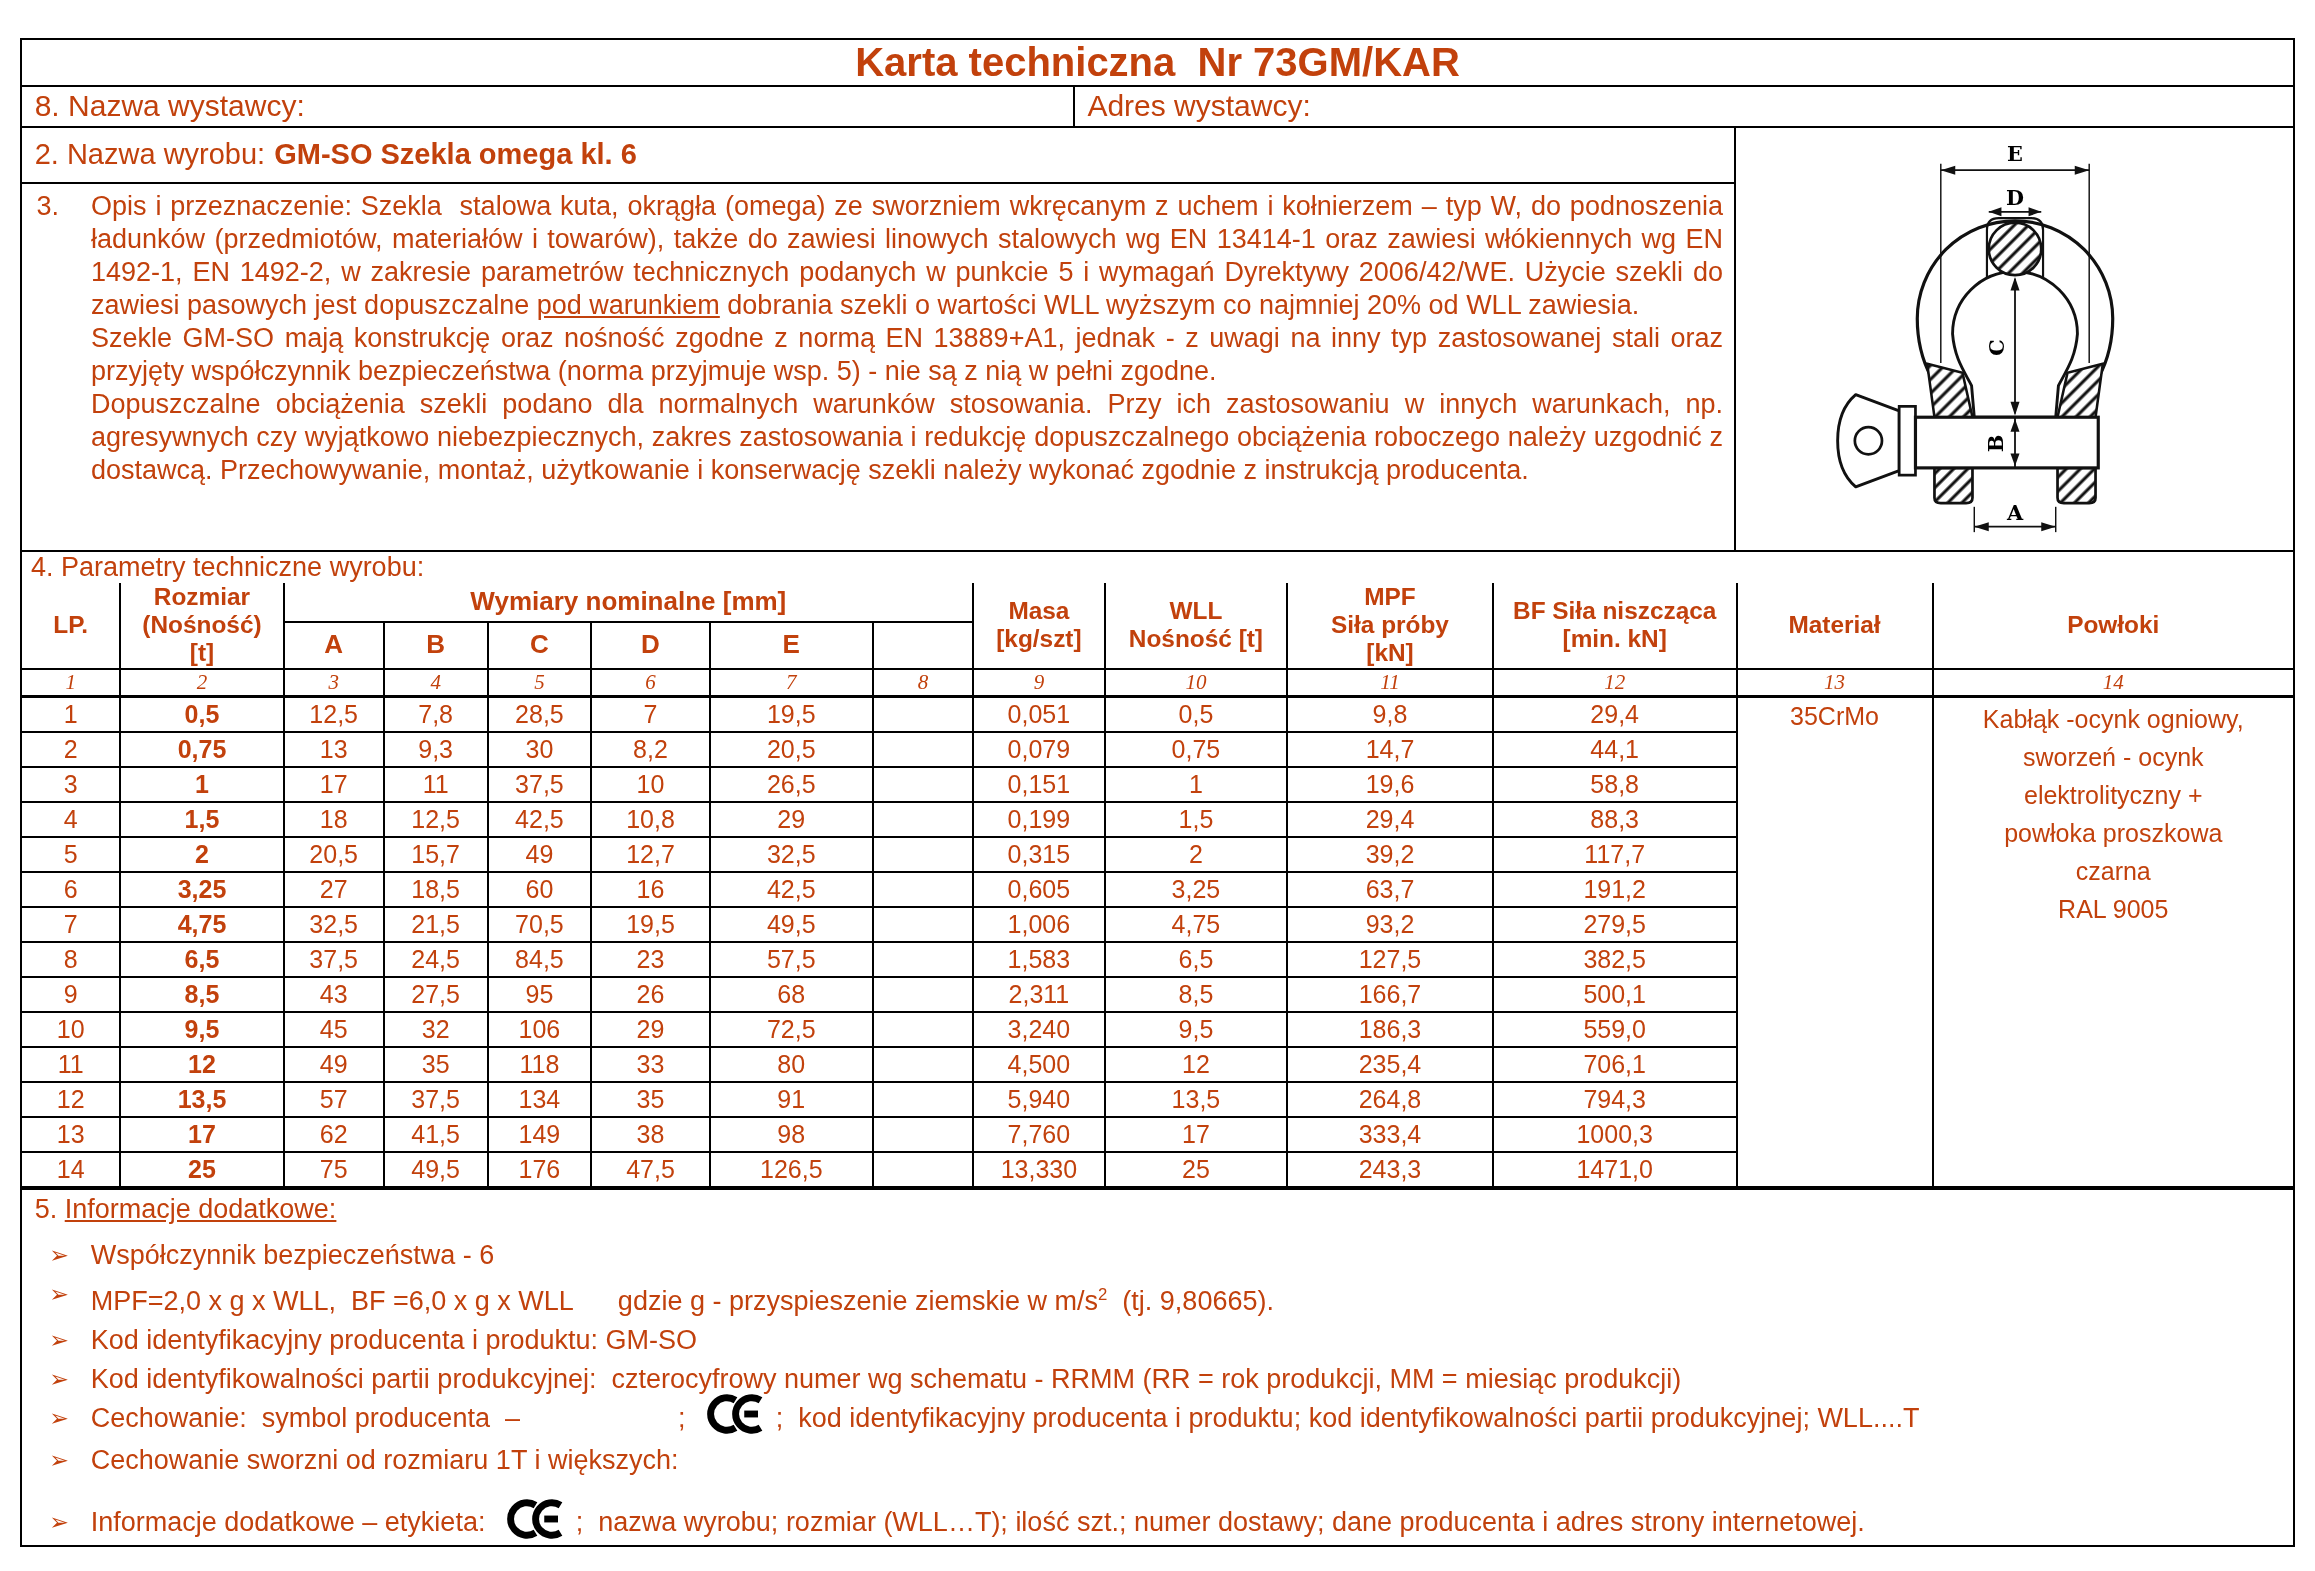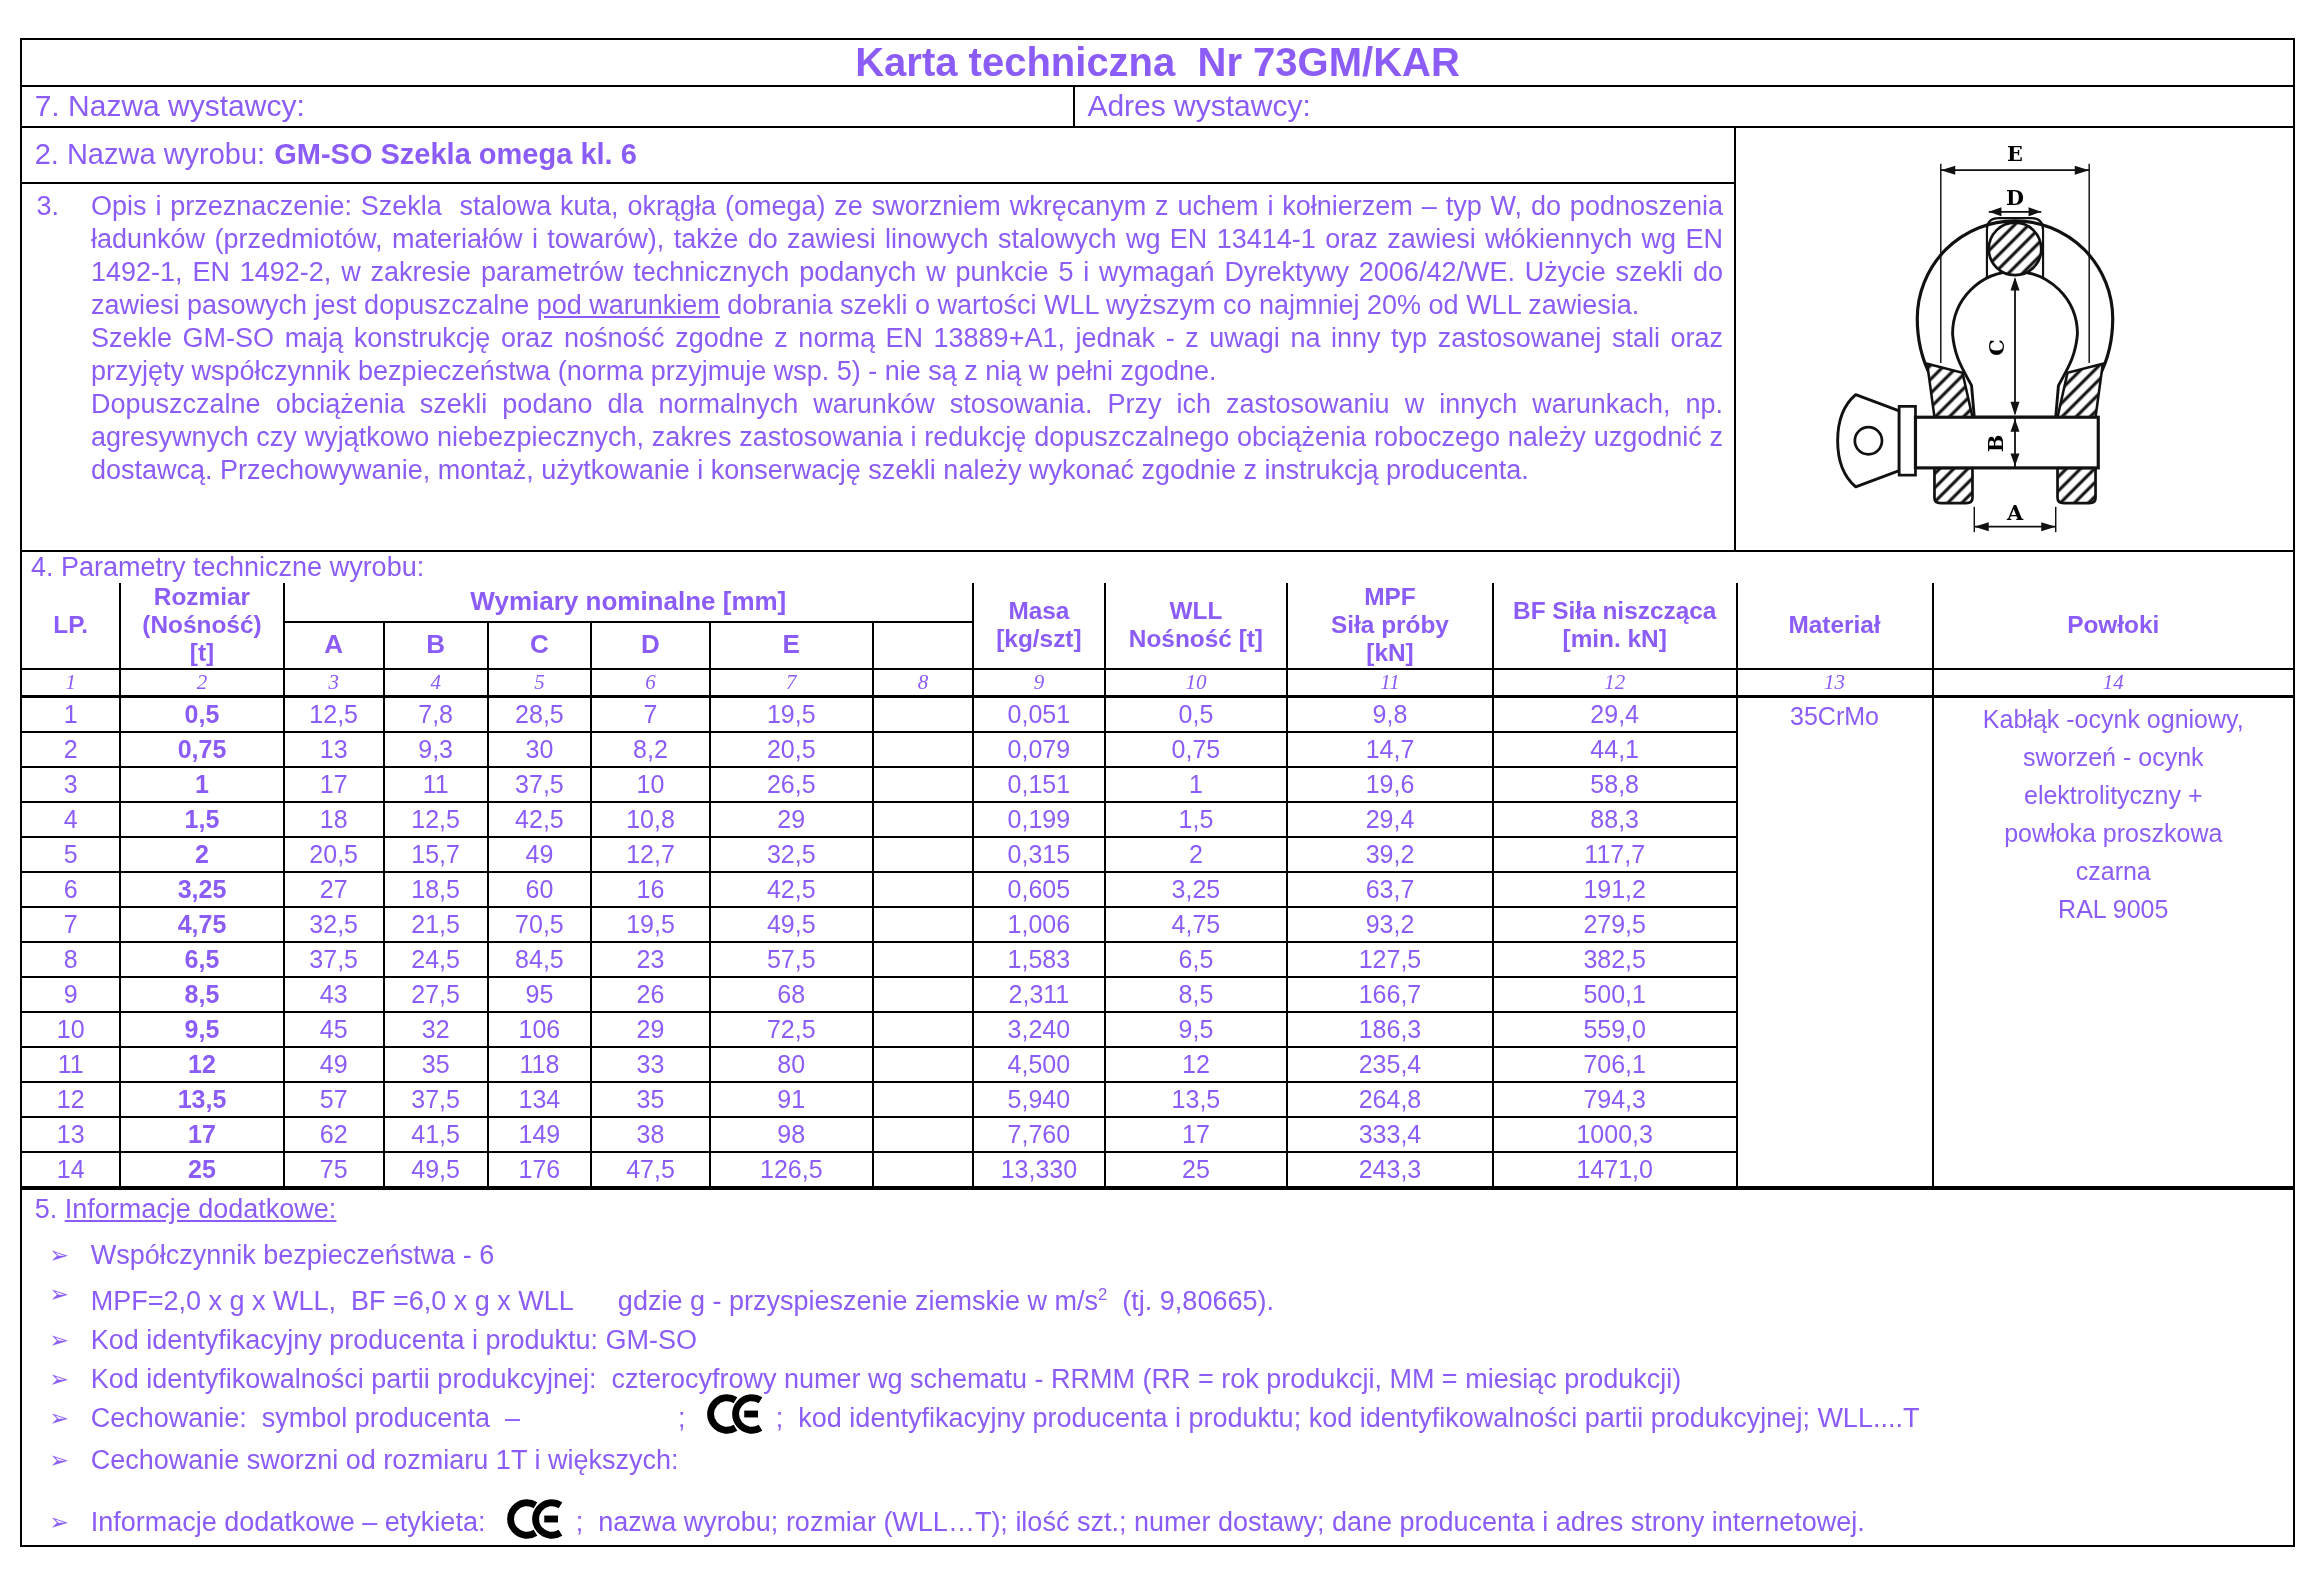--- a/index.html
+++ b/index.html
@@ -1,17 +1,17 @@
 <!DOCTYPE html>
 <html style="font-size:14.5px"><head>
 <meta charset="utf-8">
 <style>
   html,body{margin:0;padding:0;background:#ffffff;}
   .canvas{position:relative;width:2316px;height:1571px;background:#ffffff;
-          font-family:"Liberation Sans",sans-serif;color:#8b5cf6;}
+          font-family:"Liberation Sans",sans-serif;color:#c2410c;}
   .sheet{position:absolute;left:20px;top:38px;width:2271px;height:1505px;
          border:2.7px solid #000;display:flex;flex-direction:column;}
   .b{font-weight:bold;}
   .pre{white-space:pre-wrap;}
 
   
   .title-row{height:56px;border-bottom:2.7px solid #000;display:flex;align-items:center;justify-content:center;}
   .title-row span{font-size:40px;font-weight:bold;white-space:pre-wrap;}
 
   
@@ -72,21 +72,21 @@
 
 <div class="canvas">
   <div class="sheet">
 
     <div class="title-row">
       <span>Karta techniczna  Nr 73GM/KAR</span>
     </div>
 
     <div class="issuer-row">
       <div class="issuer-cell">
-        <span>7. Nazwa wystawcy:</span>
+        <span>8. Nazwa wystawcy:</span>
       </div>
       <div class="address-cell">
         <span>Adres wystawcy:</span>
       </div>
     </div>
 
     <div class="mid">
       <div class="mid-left">
         <div class="product-row">
           <span>2. Nazwa wyrobu:</span>

